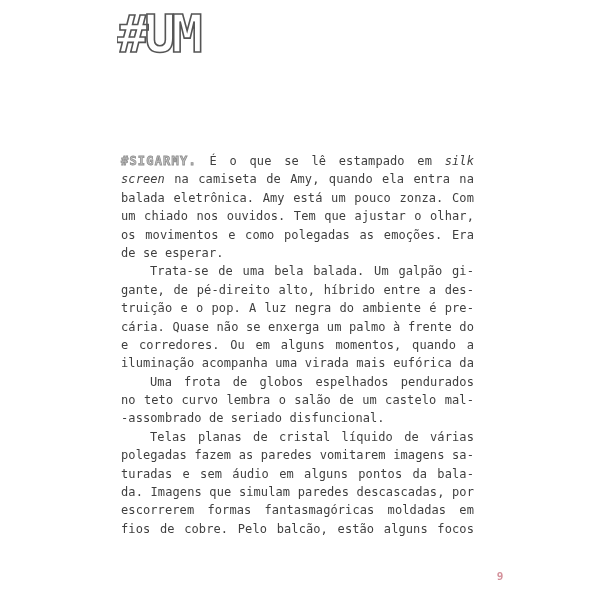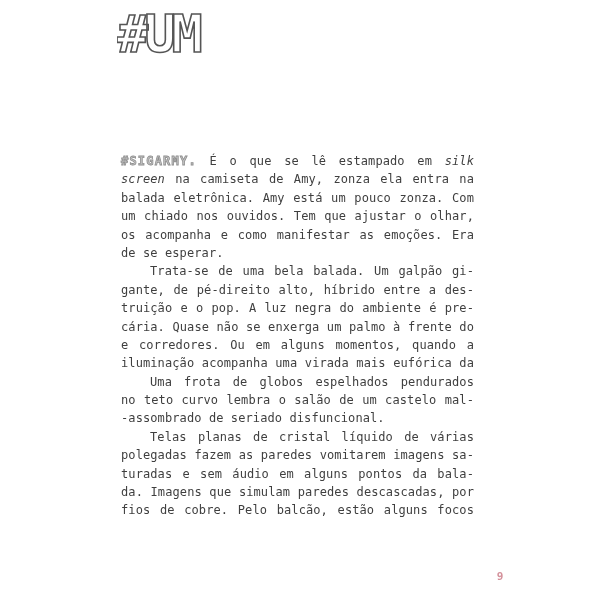--- a/index.html
+++ b/index.html
@@ -63,36 +63,37 @@
 <body>
 
 <div class="page">
 
   <svg class="logo" viewBox="0 0 120 56" xmlns="http://www.w3.org/2000/svg">
     <text x="0" y="46" font-family="DejaVu Sans Mono, Liberation Mono, monospace" font-size="52" font-weight="bold" fill="#ffffff" stroke="#555555" stroke-width="1.6" letter-spacing="-4">#UM</text>
   </svg>
 
   <div class="body-text">
       <div class="line"><span class="seg-o">#SIGARMY.</span><span class="seg-n"> É o que se lê estampado em </span><span class="seg-i">silk</span></div>
-      <div class="line"><span class="seg-i">screen</span><span class="seg-n"> na camiseta de Amy, zonza ela entra na</span></div>
+      <div class="line"><span class="seg-i">screen</span><span class="seg-n"> na camiseta de Amy, quando ela entra na</span></div>
       <div class="line"><span class="seg-n">balada eletrônica. Amy está um pouco zonza. Com</span></div>
       <div class="line"><span class="seg-n">um chiado nos ouvidos. Tem que ajustar o olhar,</span></div>
-      <div class="line"><span class="seg-n">os acompanha e como manifestar as emoções. Era</span></div>
+      <div class="line"><span class="seg-n">os movimentos e como polegadas as emoções. Era</span></div>
       <div class="line last"><span class="seg-n">de se esperar.</span></div>
       <div class="line indent"><span class="seg-n">Trata-se de uma bela balada. Um galpão gi-</span></div>
       <div class="line"><span class="seg-n">gante, de pé-direito alto, híbrido entre a des-</span></div>
       <div class="line"><span class="seg-n">truição e o pop. A luz negra do ambiente é pre-</span></div>
       <div class="line"><span class="seg-n">cária. Quase não se enxerga um palmo à frente do</span></div>
       <div class="line"><span class="seg-n">e corredores. Ou em alguns momentos, quando a</span></div>
       <div class="line"><span class="seg-n">iluminação acompanha uma virada mais eufórica da</span></div>
       <div class="line indent"><span class="seg-n">Uma frota de globos espelhados pendurados</span></div>
       <div class="line"><span class="seg-n">no teto curvo lembra o salão de um castelo mal-</span></div>
       <div class="line last"><span class="seg-n">-assombrado de seriado disfuncional.</span></div>
       <div class="line indent"><span class="seg-n">Telas planas de cristal líquido de várias</span></div>
       <div class="line"><span class="seg-n">polegadas fazem as paredes vomitarem imagens sa-</span></div>
       <div class="line"><span class="seg-n">turadas e sem áudio em alguns pontos da bala-</span></div>
       <div class="line"><span class="seg-n">da. Imagens que simulam paredes descascadas, por</span></div>
+      <div class="line"><span class="seg-n">escorrerem formas fantasmagóricas moldadas em</span></div>
       <div class="line"><span class="seg-n">fios de cobre. Pelo balcão, estão alguns focos</span></div>
     </div>
 
   <div class="page-number">9</div>
 
 </div>
 
 </body></html>

